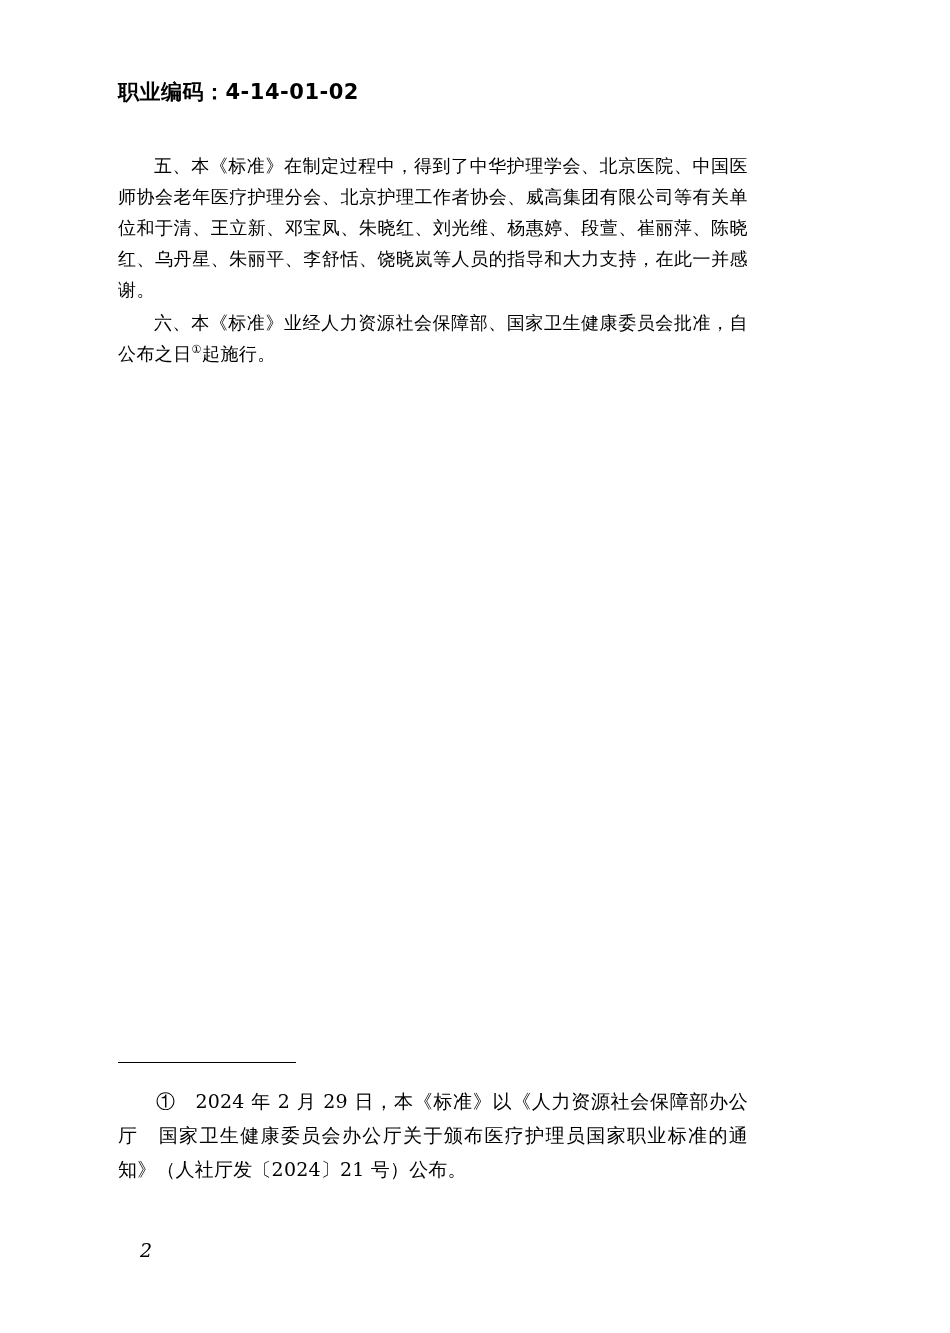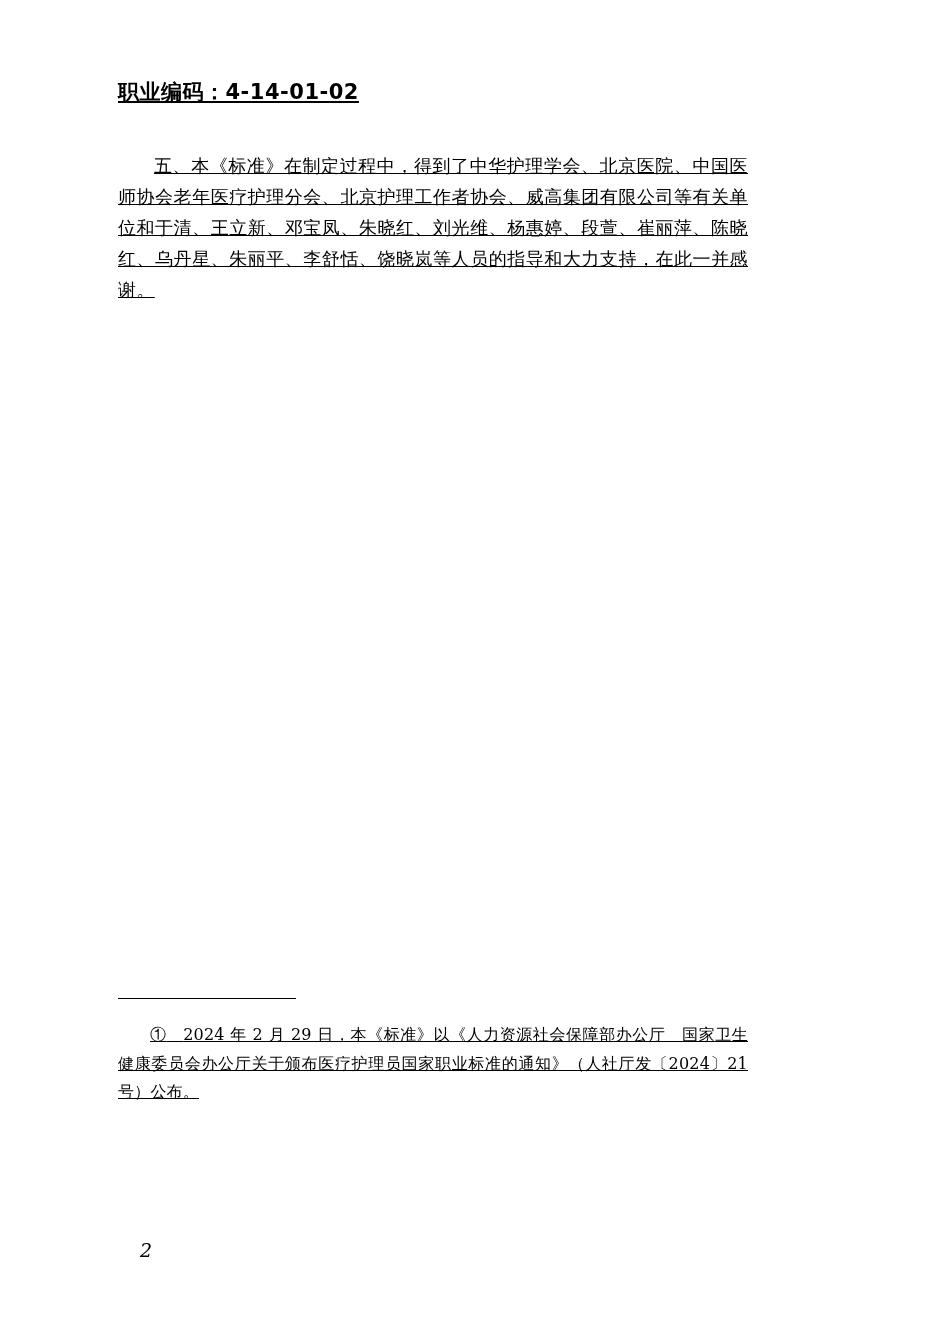--- a/index.html
+++ b/index.html
@@ -14,21 +14,20 @@
     color: #000000;
     position: relative;
     overflow: hidden;
   }
   .page {
     position: relative;
     width: 866px;
     height: 1333px;
     box-sizing: border-box;
     padding: 78px 118px 0 118px;
-    text-decoration: underline;
   }
   .header-code {
     font-family: "DejaVu Sans", "Liberation Sans", sans-serif;
     font-weight: bold;
     font-size: 21px;
     letter-spacing: 0.5px;
     margin: 0 0 44px 0;
     line-height: 1.4;
   }
   .body-para {
@@ -45,21 +44,21 @@
     height: 690px;
   }
   .footnote-rule {
     width: 178px;
     height: 0;
     border-top: 1px solid #000;
     margin: 0 0 22px 0;
   }
   .footnote {
     font-family: "DejaVu Serif", "Liberation Serif", serif;
-    font-size: 16px;
+    font-size: 19px;
     line-height: 1.78;
     text-align: justify;
     text-justify: inter-ideograph;
     margin: 0;
     letter-spacing: 0.2px;
   }
   .footnote-indent {
     text-indent: 2em;
   }
   .page-number {
@@ -78,20 +77,21 @@
 </style>
 </head>
 <body>
 
 <div class="page">
 
   <div class="header-code">职业编码：4-14-01-02</div>
 
   <p class="body-para">五、本《标准》在制定过程中，得到了中华护理学会、北京医院、中国医师协会老年医疗护理分会、北京护理工作者协会、威高集团有限公司等有关单位和于清、王立新、邓宝凤、朱晓红、刘光维、杨惠婷、段萱、崔丽萍、陈晓红、乌丹星、朱丽平、李舒恬、饶晓岚等人员的指导和大力支持，在此一并感谢。</p>
 
+  <p class="body-para"><span>六、本《标准》业经人力资源社会保障部、国家卫生健康委员会批准，自公布之日</span><sup class="fn">①</sup><span>起施行。</span></p>
 
   <div class="spacer"></div>
 
   <div class="footnote-rule"></div>
 
   <p class="footnote footnote-indent"><span>①</span>　<span>2024 年 2 月 29 日，本《标准》以《人力资源社会保障部办公厅　国家卫生健康委员会办公厅关于颁布医疗护理员国家职业标准的通知》（人社厅发〔2024〕21 号）公布。</span></p>
 
   <div class="page-number">2</div>
 
 </div>

